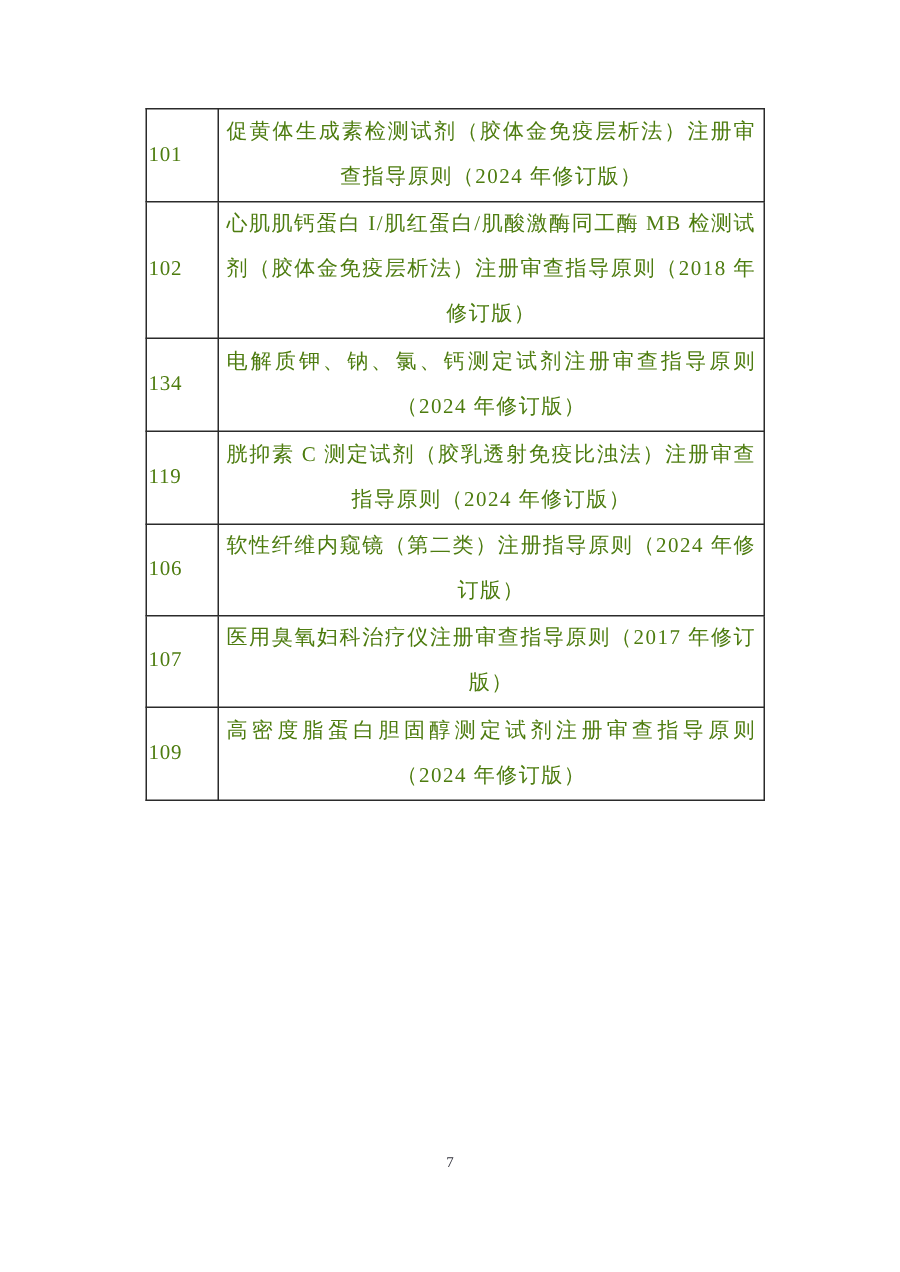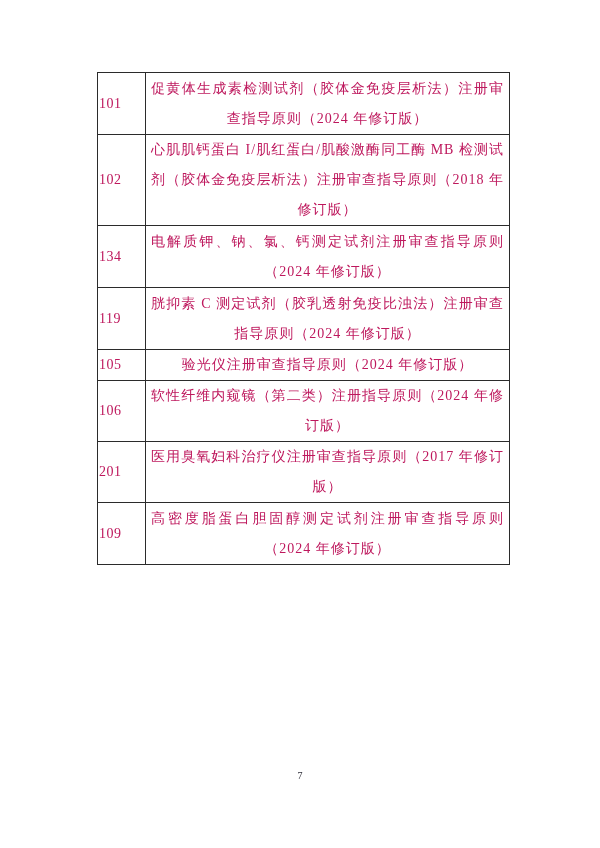--- a/index.html
+++ b/index.html
@@ -18,21 +18,21 @@
   table.doc-table {
     position: absolute;
     left: 97px;
     top: 72px;
     width: 413px;
     border-collapse: collapse;
     table-layout: fixed;
   }
   table.doc-table td {
     border: 1px solid #2b2b2b;
-    color: #be185d;
+    color: #4d7c0f;
     font-size: 14px;
     vertical-align: middle;
     overflow: hidden;
   }
   td.col-no {
     width: 45px;
     text-align: left;
     letter-spacing: 0.5px;
   }
   td.col-title {
@@ -72,29 +72,25 @@
       </tr>
       <tr class="row-tall">
         <td class="col-no">134</td>
         <td class="col-title">电解质钾、钠、氯、钙测定试剂注册审查指导原则（2024 年修订版）</td>
       </tr>
       <tr class="row-tall">
         <td class="col-no">119</td>
         <td class="col-title">胱抑素 C 测定试剂（胶乳透射免疫比浊法）注册审查指导原则（2024 年修订版）</td>
       </tr>
       <tr class="row-short">
-        <td class="col-no">105</td>
-        <td class="col-title">验光仪注册审查指导原则（2024 年修订版）</td>
-      </tr>
-      <tr class="row-short">
         <td class="col-no">106</td>
         <td class="col-title">软性纤维内窥镜（第二类）注册指导原则（2024 年修订版）</td>
       </tr>
       <tr class="row-short">
-        <td class="col-no">201</td>
+        <td class="col-no">107</td>
         <td class="col-title">医用臭氧妇科治疗仪注册审查指导原则（2017 年修订版）</td>
       </tr>
       <tr class="row-tall">
         <td class="col-no">109</td>
         <td class="col-title">高密度脂蛋白胆固醇测定试剂注册审查指导原则（2024 年修订版）</td>
       </tr>
     </tbody>
   </table>
 
   <div class="page-number">7</div>

